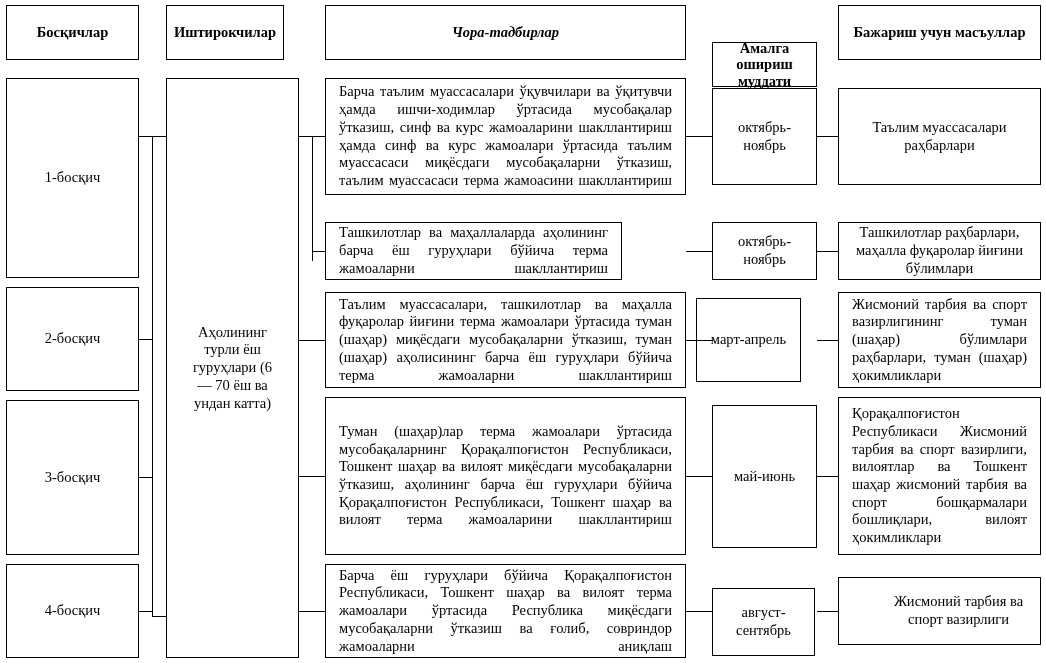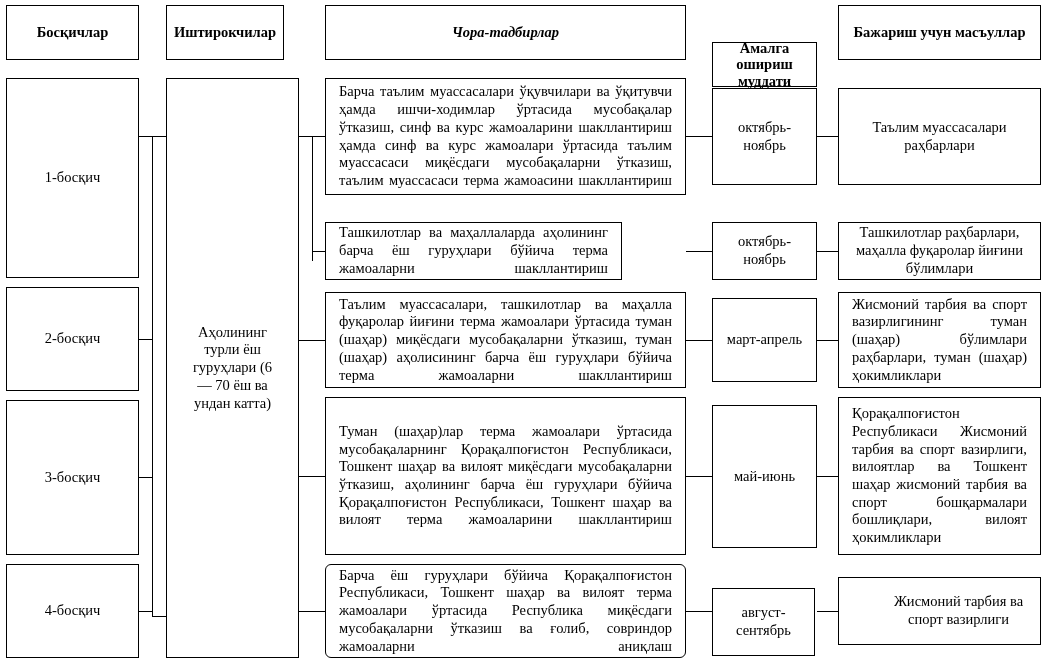--- a/index.html
+++ b/index.html
@@ -92,29 +92,29 @@
   </div>
 
   <div class="box" style="left:325px; top:292px; width:361px; height:96px;">
     <span class="cell-just">Таълим муассасалари, ташкилотлар ва маҳалла фуқаролар йиғини терма жамоалари ўртасида туман (шаҳар) миқёсдаги мусобақаларни ўтказиш, туман (шаҳар) аҳолисининг барча ёш гуруҳлари бўйича терма жамоаларни шакллантириш</span>
   </div>
 
   <div class="box" style="left:325px; top:397px; width:361px; height:158px;">
     <span class="cell-just">Туман (шаҳар)лар терма жамоалари ўртасида мусобақаларнинг Қорақалпоғистон Республикаси, Тошкент шаҳар ва вилоят миқёсдаги мусобақаларни ўтказиш, аҳолининг барча ёш гуруҳлари бўйича Қорақалпоғистон Республикаси, Тошкент шаҳар ва вилоят терма жамоаларини шакллантириш</span>
   </div>
 
-  <div class="box" style="left:325px; top:564px; width:361px; height:94px;border-radius:6px;">
+  <div class="box" style="left:325px; top:564px; width:361px; height:94px;">
     <span class="cell-just">Барча ёш гуруҳлари бўйича Қорақалпоғистон Республикаси, Тошкент шаҳар ва вилоят терма жамоалари ўртасида Республика миқёсдаги мусобақаларни ўтказиш ва ғолиб, совриндор жамоаларни аниқлаш</span>
   </div>
 
   <div class="box cell-center" style="left:712px; top:88px; width:105px; height:97px;">октябрь-ноябрь</div>
 
   <div class="box cell-center" style="left:712px; top:222px; width:105px; height:58px;">октябрь-ноябрь</div>
 
-  <div class="box cell-center" style="left:712px; top:298px; width:105px; height:84px;">март-апрель</div>
+  <div class="box cell-center" style="left:696px; top:298px; width:105px; height:84px;">март-апрель</div>
 
   <div class="box cell-center" style="left:712px; top:405px; width:105px; height:143px;">май-июнь</div>
 
   <div class="box cell-center" style="left:712px; top:577px; width:103px; height:68px;margin-top:11px;">август-сентябрь</div>
 
   <div class="box cell-center" style="left:838px; top:88px; width:203px; height:97px;">Таълим муассасалари раҳбарлари</div>
 
   <div class="box cell-center" style="left:838px; top:222px; width:203px; height:58px;">Ташкилотлар раҳбарлари, маҳалла фуқаролар йиғини бўлимлари</div>
 
   <div class="box" style="left:838px; top:292px; width:203px; height:96px;">

